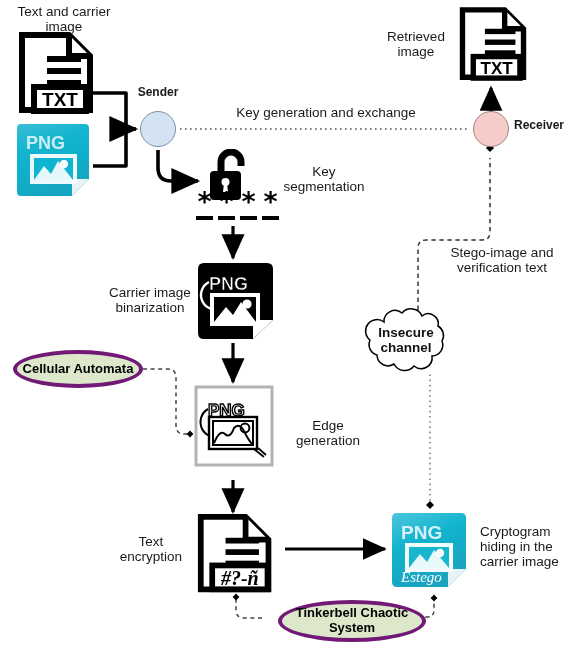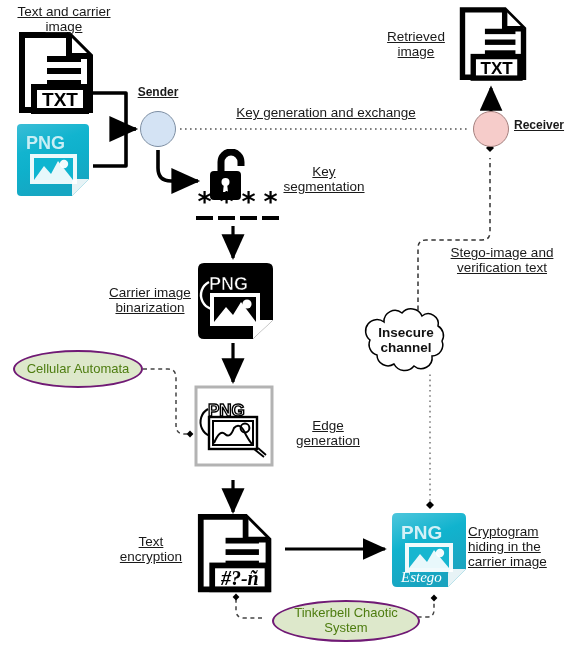--- a/index.html
+++ b/index.html
@@ -22,21 +22,20 @@
     height: 645px;
   }
   .lbl {
     position: absolute;
     font-size: 13.5px;
     line-height: 1.12;
     color: #1a1a1a;
     text-align: center;
     white-space: pre-line;
     letter-spacing: 0px;
-    text-decoration: underline;
   }
   .lbl.bold { font-weight: bold; font-size: 12px; }
   .lbl.left { text-align: left; }
 
   
   .docicon { position: absolute; }
   .docicon svg { display: block; }
 
   
   .pngicon { position: absolute; }
@@ -55,28 +54,28 @@
   .node-receiver {
     background: #f6ccca;
     border: 1px solid #a3807e;
   }
 
   
   .ellipse {
     position: absolute;
     border-radius: 50%;
     background: #dde8cb;
-    border: 2px solid #701a75;
+    border: 4px solid #701a75;
     box-sizing: border-box;
     display: flex;
     align-items: center;
     justify-content: center;
-    font-weight: normal;
+    font-weight: bold;
     font-size: 13px;
-    color: #4d7c0f;
+    color: #000000;
     text-align: center;
     line-height: 1.15;
   }
 
   
   .keyseg {
     position: absolute;
     display: flex;
     gap: 5px;
     align-items: flex-start;
@@ -292,21 +291,21 @@
              A11,11 0 0 1 24,18 Z" fill="#ffffff" stroke="#000" stroke-width="1.5"></path>
     <text x="46" y="33" font-family="&quot;Liberation Sans&quot;, sans-serif" font-size="13.5" font-weight="bold" fill="#111" text-anchor="middle">Insecure</text>
     <text x="46" y="48" font-family="&quot;Liberation Sans&quot;, sans-serif" font-size="13.5" font-weight="bold" fill="#111" text-anchor="middle">channel</text>
   </svg>
 </div>
 
 <div class="ellipse" style="left:13px; top:350px; width:130px; height:38px;">
   <span>Cellular Automata</span>
 </div>
 
-<div class="ellipse" style="left:272px; top:600px; width:148px; height:42px; white-space:pre-line;text-align:center;">
+<div class="ellipse" style="left:278px; top:600px; width:148px; height:42px; white-space:pre-line;text-align:center;">
   <span>Tinkerbell Chaotic
 System</span>
 </div>
 
 <div class="lbl" style="left:4px; top:4px; width:120px;">Text and carrier
 image</div>
 
 <div class="lbl bold" style="left:126px; top:86px; width:64px;">Sender</div>
 
 <div class="lbl bold left" style="left:514px; top:119px; width:72px;">Receiver</div>
@@ -321,18 +320,18 @@
 
 <div class="lbl" style="left:96px; top:285px; width:108px;">Carrier image
 binarization</div>
 
 <div class="lbl" style="left:290px; top:418px; width:76px;">Edge
 generation</div>
 
 <div class="lbl" style="left:112px; top:534px; width:78px;">Text
 encryption</div>
 
-<div class="lbl left" style="left:468px; top:524px; width:96px;">Cryptogram
+<div class="lbl left" style="left:480px; top:524px; width:96px;">Cryptogram
 hiding in the
 carrier image</div>
 
 <div class="lbl" style="left:436px; top:245px; width:132px;">Stego-image and
 verification text</div>
 
 </body></html>

